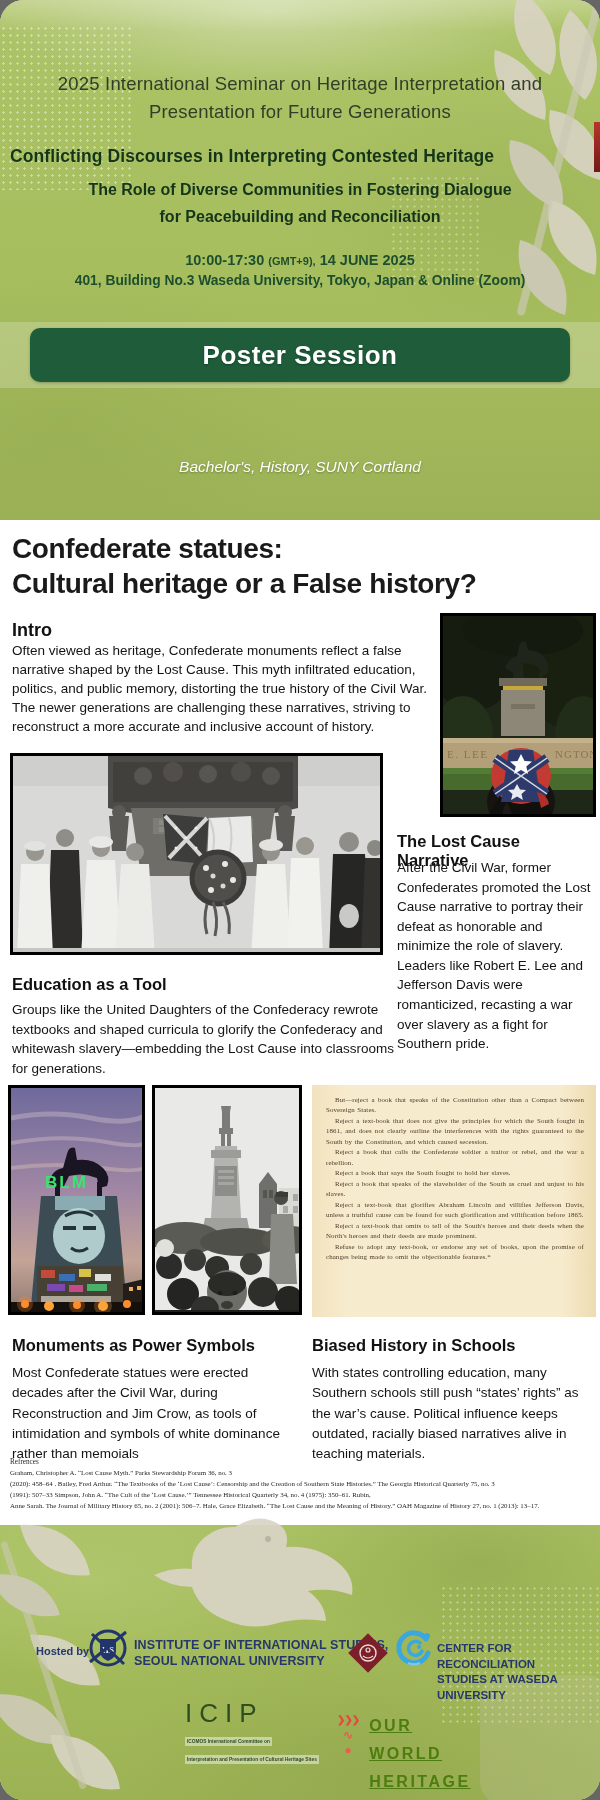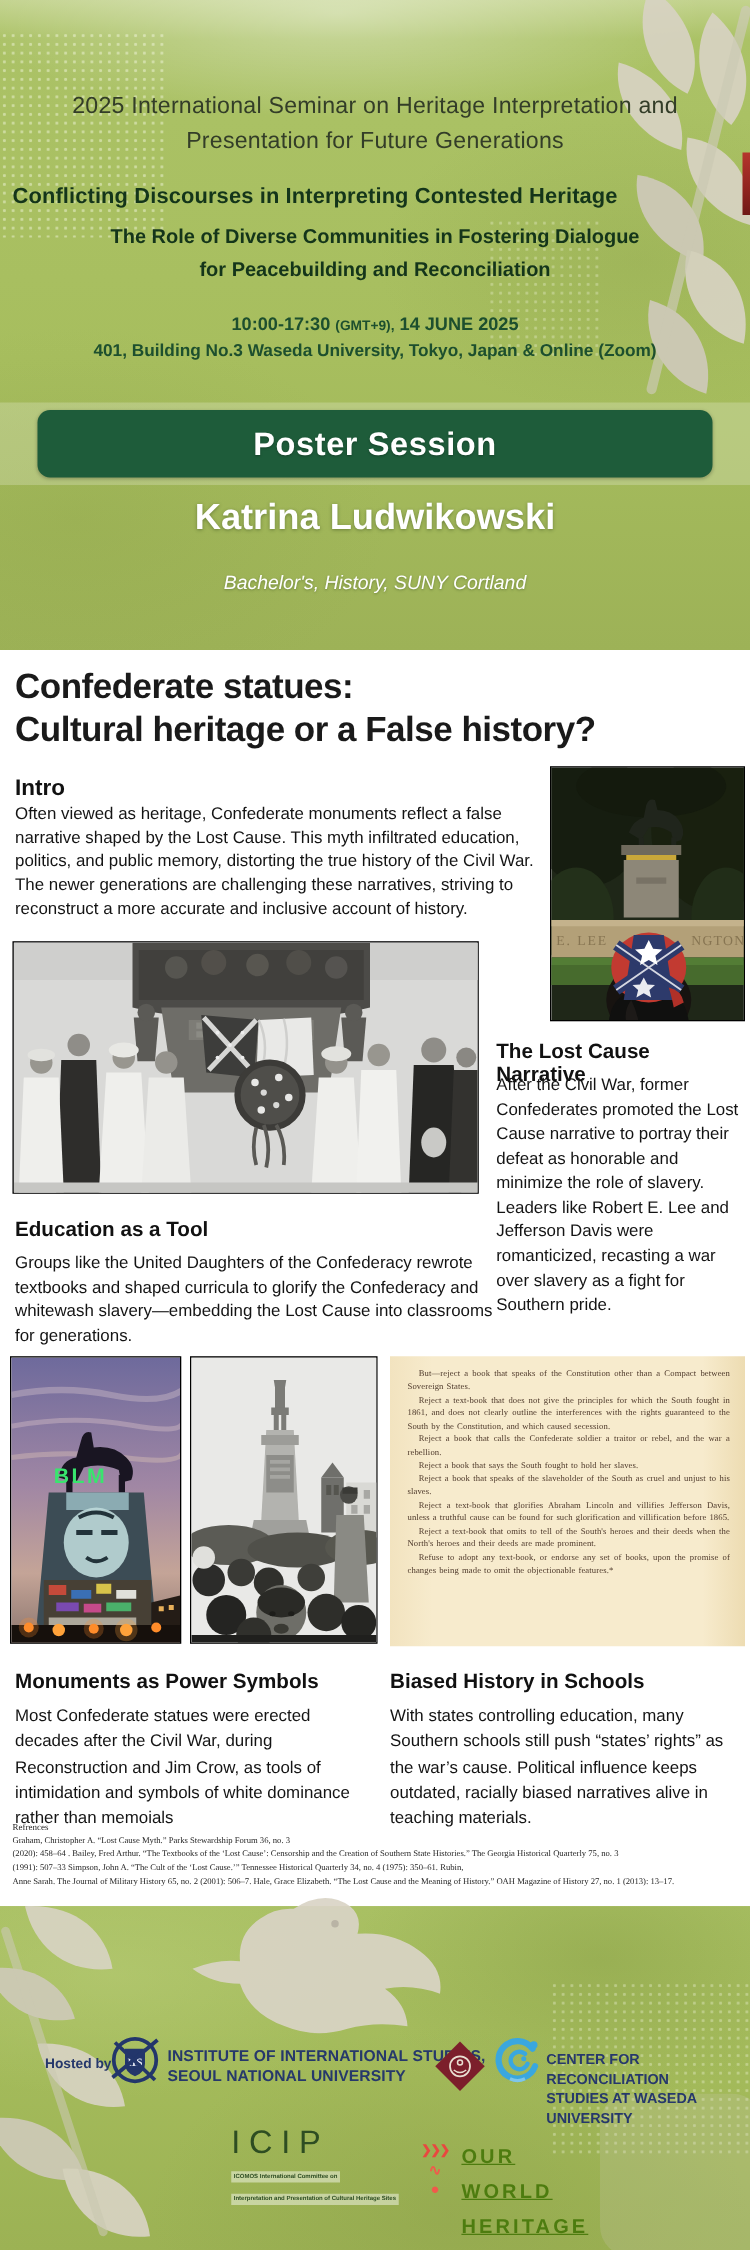--- a/index.html
+++ b/index.html
@@ -1,17 +1,17 @@
 <!DOCTYPE html>
 <html><head>
 <meta charset="utf-8">
 <style>
   html,body{margin:0;padding:0;background:#666;}
   #poster{position:relative;width:600px;height:1800px;margin:0 auto;background:#fff;
-          font-family:"Liberation Sans",sans-serif;overflow:hidden;}
+          font-family:"Liberation Sans",sans-serif;overflow:hidden;border-radius:24px;}
   #poster *{box-sizing:border-box;}
   .abs{position:absolute;}
 
   
   .green-header{position:absolute;left:0;top:0;width:600px;height:520px;
     background-color:#a7be5e;
     background-image:
       radial-gradient(ellipse 420px 120px at 45% 2%, rgba(255,255,255,.38), transparent 70%),
       radial-gradient(ellipse 300px 180px at 85% 40%, rgba(120,140,60,.18), transparent 70%),
       radial-gradient(ellipse 360px 220px at 10% 80%, rgba(139,160,70,.25), transparent 70%),
@@ -57,21 +57,21 @@
   #lost-h{position:absolute;left:397px;top:312px;font-size:16.5px;}
   #lost-p{position:absolute;left:397px;top:338px;width:198px;line-height:1.45;}
   #edu-h{position:absolute;left:12px;top:455px;font-size:16.5px;}
   #edu-p{position:absolute;left:12px;top:480px;width:382px;line-height:1.45;}
   #mon-h{position:absolute;left:12px;top:816px;font-size:16.5px;}
   #mon-p{position:absolute;left:12px;top:843px;width:272px;line-height:1.5;}
   #bia-h{position:absolute;left:312px;top:816px;font-size:16.5px;}
   #bia-p{position:absolute;left:312px;top:843px;width:286px;line-height:1.5;}
 
   figure{margin:0;padding:0;}
-  .photo{position:absolute;border:1px solid #000000;overflow:hidden;background:#ccc;}
+  .photo{position:absolute;border:3px solid #000000;overflow:hidden;background:#ccc;}
   #fig-statue{left:440px;top:93px;width:156px;height:204px;}
   #fig-group{left:10px;top:233px;width:373px;height:202px;}
   #fig-blm{left:8px;top:565px;width:137px;height:230px;}
   #fig-mid{left:152px;top:565px;width:150px;height:230px;}
 
   .bookpage{position:absolute;left:312px;top:565px;width:284px;height:232px;
     background:linear-gradient(90deg,#f2e3bf 0%,#f7ebcd 12%,#f7ebcd 88%,#eddcb2 100%);
     padding:10px 12px 8px 14px;font-family:"Liberation Serif",serif;color:#4d382a;}
   .book-par{font-size:6.9px;line-height:1.52;text-align:justify;text-indent:9px;
     letter-spacing:.1px;word-spacing:.6px;}
@@ -145,21 +145,20 @@
       <span>14 JUNE 2025</span>
     </div>
 
     <div class="where">401, Building No.3  Waseda University, Tokyo, Japan &amp; Online  (Zoom)</div>
 
     <div class="session-band"></div>
     <div class="session-pill">
       <span>Poster Session</span>
     </div>
 
-    <div class="presenter">Katrina Ludwikowski</div>
     <div class="degree">Bachelor's, History, SUNY Cortland</div>
   </div>
 
   <div class="content">
 
     <div class="big-title">
       <div>Confederate statues:</div>
       <div>Cultural heritage or a False history?</div>
     </div>
 

